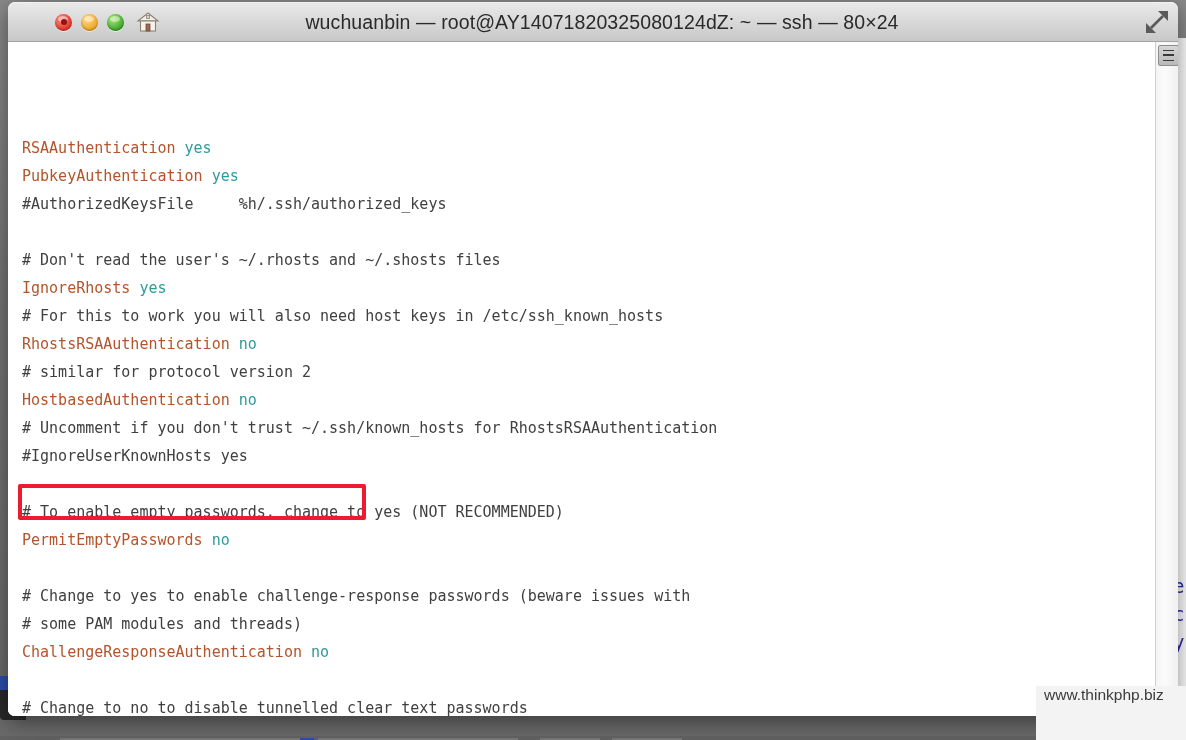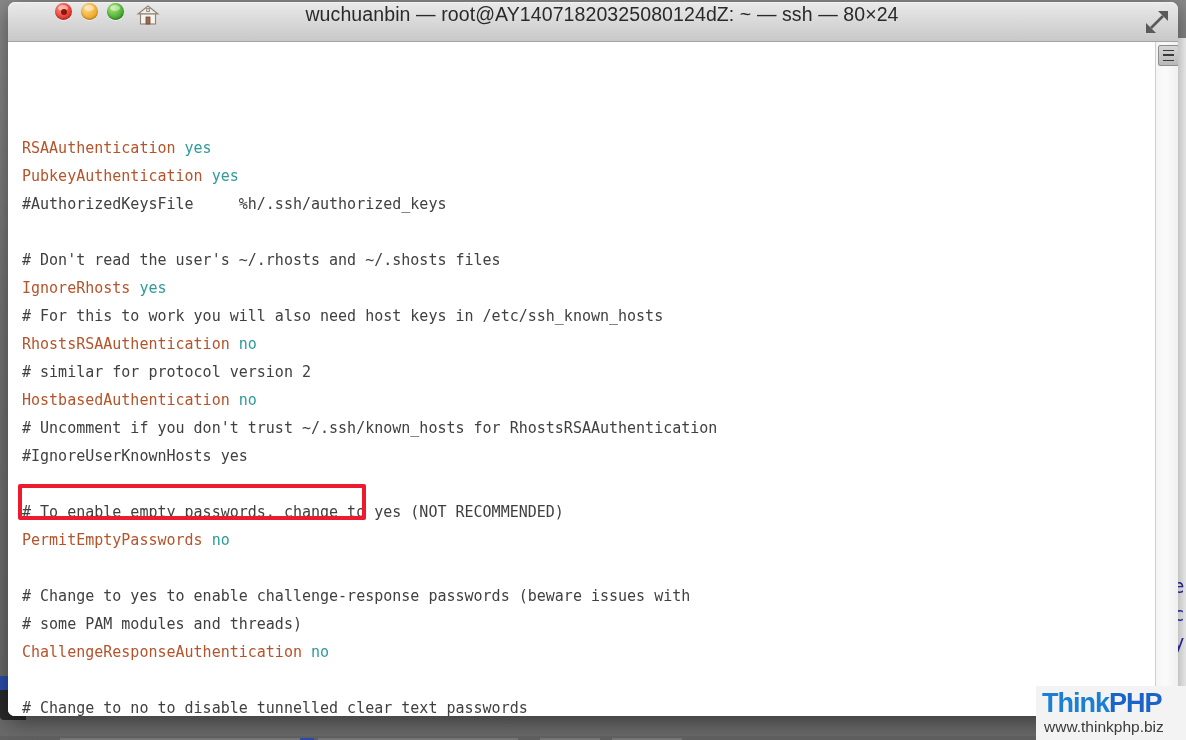--- a/index.html
+++ b/index.html
@@ -86,21 +86,21 @@
   }
 
   
   #titlebar {
     position: relative;
     height: 38px;
     background: linear-gradient(180deg,#e9e9e9 0%, #dadada 45%, #c8c8c8 100%);
     border-bottom: 1px solid #a3a3a3;
     border-top: 1px solid #f2f2f2;
     display: flex;
-    align-items: flex-start;
+    align-items: center;
     border-radius: 7px 7px 0 0;
     padding-left: 35px;
   }
   .lights { display:flex; gap:9px; margin-left: 12px; }
   .light {
     width: 17px; height: 17px; border-radius: 50%;
     position: relative;
     box-shadow: inset 0 -1px 2px rgba(0,0,0,0.28), 0 1px 0 rgba(255,255,255,0.55);
   }
   .light::after {
@@ -291,15 +291,14 @@
 
     <div id="scrollbar">
       <div id="sb-button">
         <div class="glyph"></div>
       </div>
     </div>
   </div>
 </div>
 
 <div id="watermark">
-  <div class="tp-logo"><span class="tp-think">Think</span><span class="tp-php">PHP</span></div>
   <div class="tp-url">www.thinkphp.biz</div>
 </div>
 
 </body></html>

